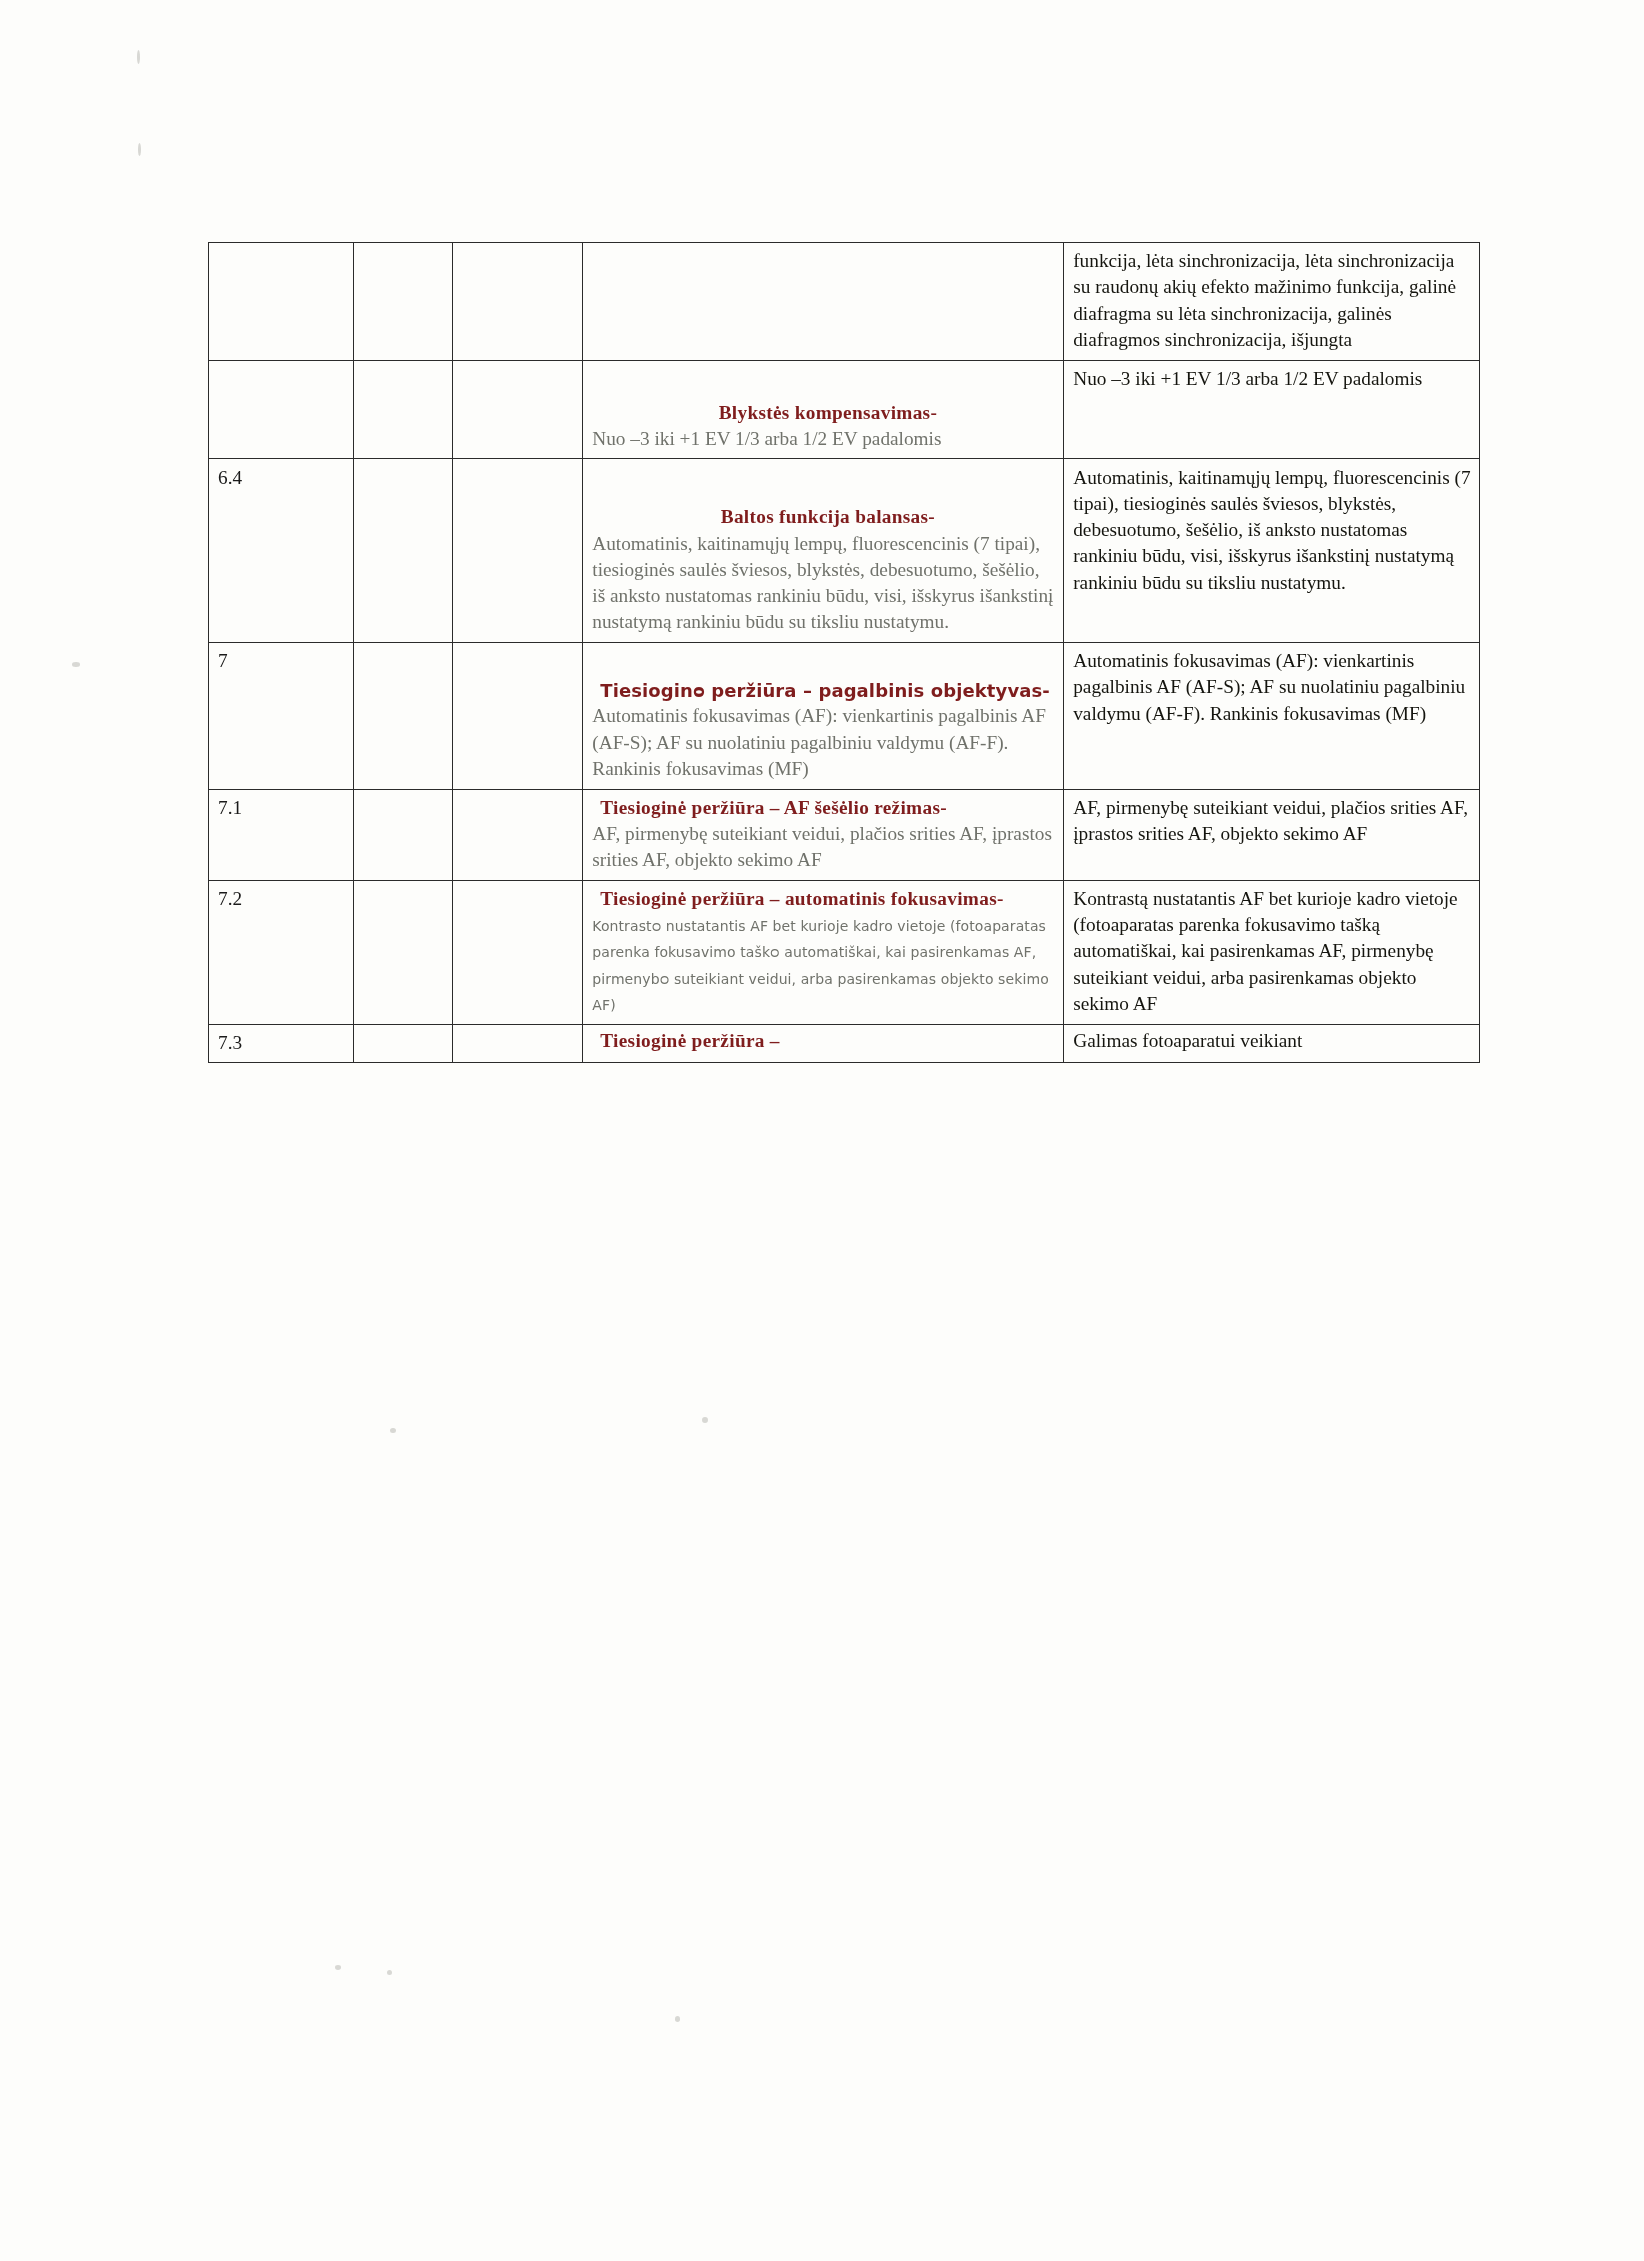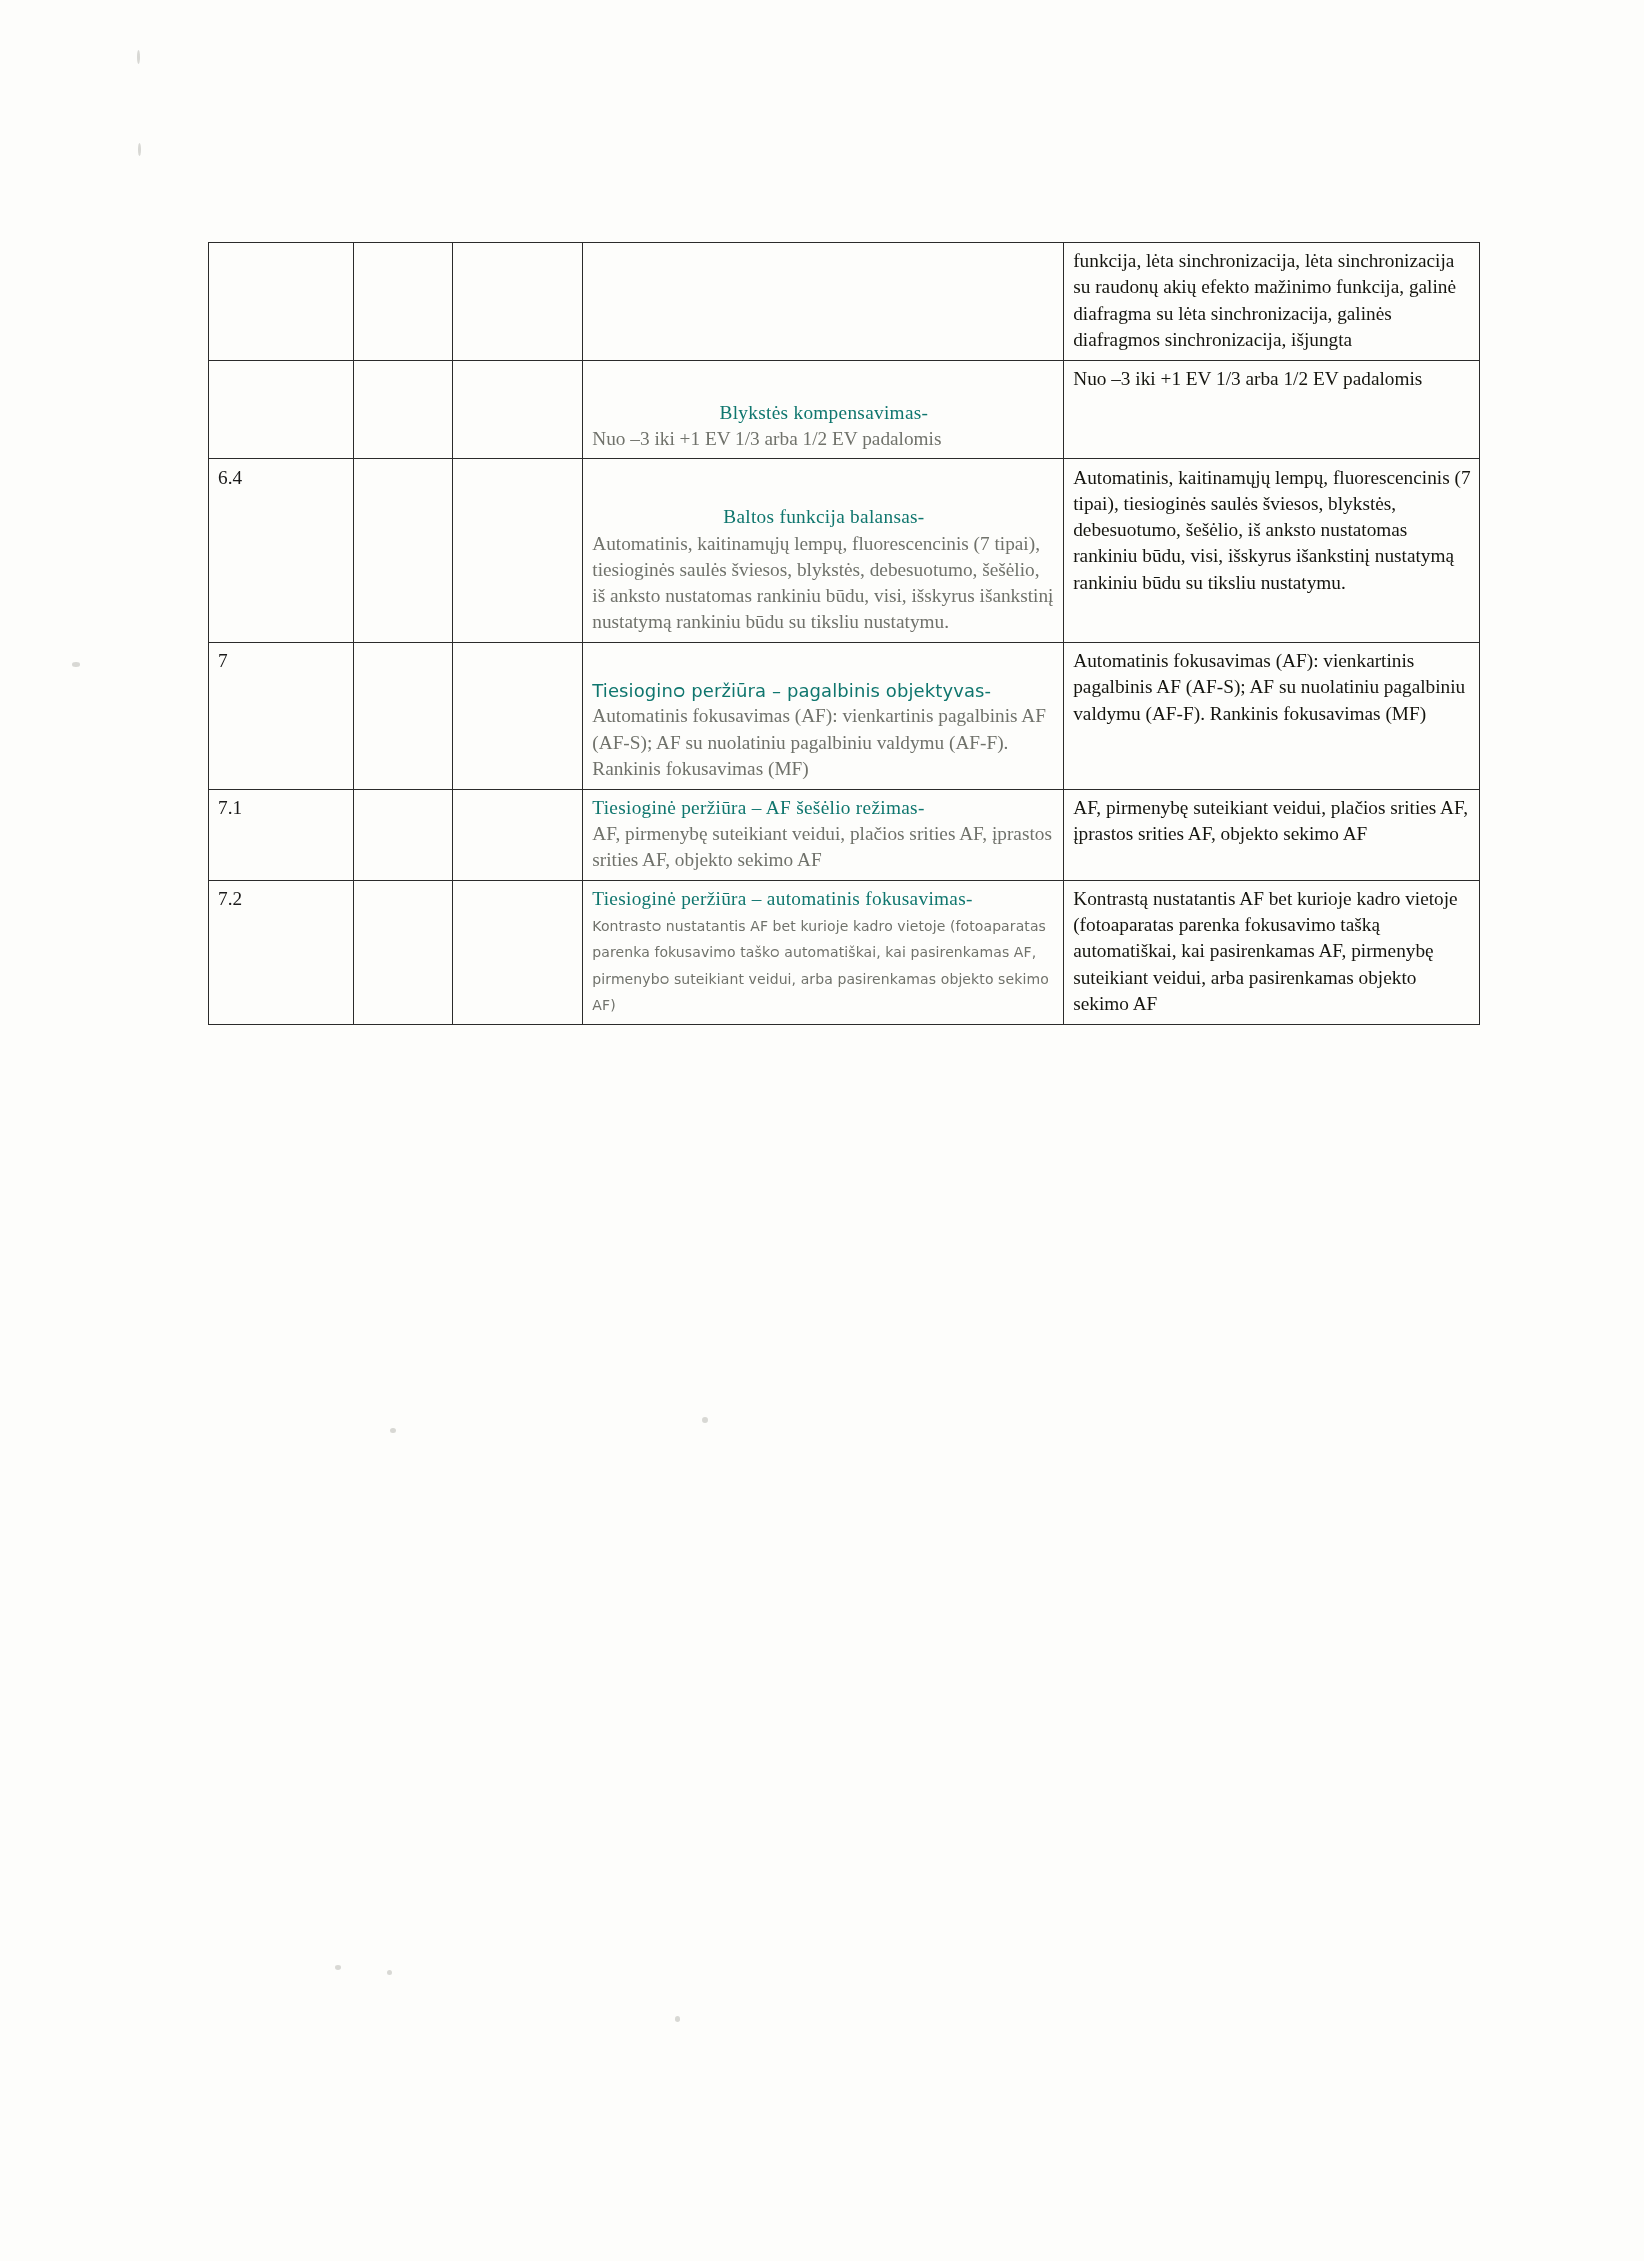--- a/index.html
+++ b/index.html
@@ -62,23 +62,24 @@
     padding-top: 9px;
   }
   td.val {
     font-size: 19.3px;
     color: #15150f;
     line-height: 1.36;
     padding-top: 6.4px;
   }
   .lead {
     display: block;
-    font-weight: normal;
-    color: #0f766e;
+    font-weight: bold;
+    color: #7f1d1d;
     letter-spacing: 0.3px;
+    margin-left: 8px;
   }
   .lead.center {
     text-align: center;
   }
   .faded  { color: #5d6059; }
   .fader  { color: #70726b; }
   .sans   { font-family: "DejaVu Sans", sans-serif; font-size: 14px; letter-spacing: 0.1px; }
   .sans.lead { font-size: 18px; }
 </style>
 </head>
@@ -164,16 +165,26 @@
       <td class="num">7.2</td>
       <td></td>
       <td></td>
       <td class="desc">
         <span class="lead">Tiesioginė peržiūra – automatinis fokusavimas-</span>
         <span class="fader sans">Kontrastᴑ nustatantis AF bet kurioje kadro vietoje (fotoaparatas parenka fokusavimo taškᴑ automatiškai, kai pasirenkamas AF, pirmenybᴑ suteikiant veidui, arba pasirenkamas objekto sekimo AF)</span>
       </td>
       <td class="val">Kontrastą nustatantis AF bet kurioje kadro vietoje (fotoaparatas parenka fokusavimo tašką automatiškai, kai pasirenkamas AF, pirmenybę suteikiant veidui, arba pasirenkamas objekto sekimo AF</td>
     </tr>
 
+    <tr>
+      <td class="num">7.3</td>
+      <td></td>
+      <td></td>
+      <td class="desc" style="padding-top:3.9px;">
+        <span class="lead">Tiesioginė peržiūra –</span>
+        <span class="fader"></span>
+      </td>
+      <td class="val" style="padding-top:3.9px;">Galimas fotoaparatui veikiant</td>
+    </tr>
 
   </tbody>
 </table>
 
 
 </body></html>

